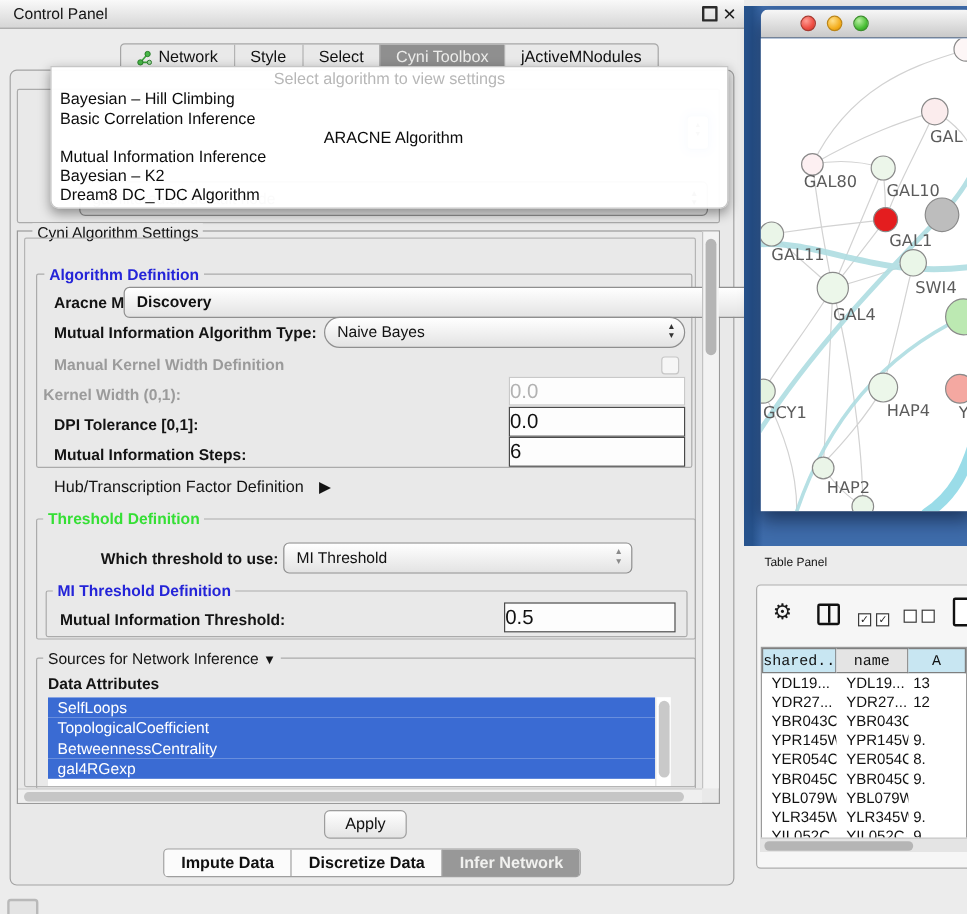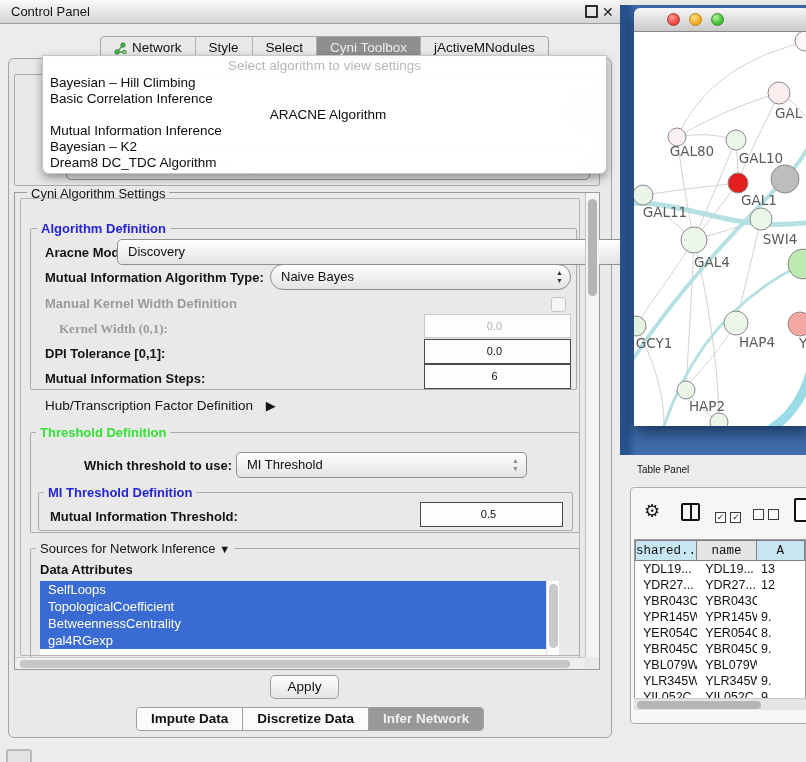--- a/index.html
+++ b/index.html
@@ -19,22 +19,22 @@
   .mainpanel{background:#e9e9e9;border:1px solid #a3a3a3;border-radius:6px;}
   .groupbox{border:1px solid #ababab;border-radius:2px;}
   .legend{position:absolute;font-size:13px;background:#e9e9e9;padding:0 4px;white-space:nowrap;}
   .legend.blue{color:#2424d8;font-weight:bold;}
   .legend.green{color:#35df35;font-weight:bold;}
   .lbl{font-size:13px;font-weight:bold;color:#141414;white-space:nowrap;}
   .lbl.dis{color:#9b9b9b;}
   .combo{border:1px solid #8f8f8f;border-radius:5px;background:linear-gradient(#ffffff,#e3e3e3);
          font-size:13px;line-height:24px;padding-left:10px;box-sizing:border-box;position:absolute;}
   .combo .arr{position:absolute;right:7px;top:4px;font-size:7px;line-height:8px;color:#333;text-align:center;}
-  .tfield{position:absolute;background:#fdfdfd;border:1px solid #4a4a4a;font-size:11px;line-height:23px;
-          text-align:center;padding-right:6px;box-sizing:border-box;}
+  .tfield{position:absolute;background:#fdfdfd;border:1px solid #4a4a4a;font-size:17px;line-height:23px;
+          text-align:left;padding-right:6px;box-sizing:border-box;}
   .tfield.dis{border-color:#c9c9c9;color:#b2b2b2;}
   .popup{background:rgba(255,255,255,0.97);border:1px solid #c6c6c6;border-radius:0 0 7px 7px;
          box-shadow:0 4px 10px rgba(0,0,0,0.38);}
   .dd-head{font-size:13.5px;color:#b7b7b7;text-align:center;line-height:19px;}
   .dd-item{font-size:13.5px;color:#0c0c0c;line-height:16px;padding-left:7px;white-space:nowrap;}
   .dd-item.sel{font-weight:normal;text-align:center;}
   .attr-item{font-size:13px;color:#ffffff;background:#3a6bd3;line-height:17px;padding-left:8px;white-space:nowrap;}
   .scroll-thumb{background:#b5b5b5;border-radius:6px;}
   .btn{background:linear-gradient(#ffffff,#e4e4e4);border:1px solid #9d9d9d;border-radius:5px;
        font-size:13.5px;text-align:center;}
@@ -112,35 +112,35 @@
   </div>
 
   <div class="abs" style="left:14px;top:192px;width:586px;height:478px;border:1px solid #9a9a9a;background:#e9e9e9;box-sizing:border-box;"></div>
   <span class="legend" style="left:27px;top:186px;color:#141414;">Cyni Algorithm Settings</span>
   <div class="abs groupbox" style="left:20px;top:198px;width:558px;height:456px;border-color:#b5b5b5;"></div>
 
   <div class="abs groupbox" style="left:30px;top:228px;width:545px;height:160px;"></div>
   <span class="legend blue" style="left:37px;top:221px;">Algorithm Definition</span>
 
   <span class="abs lbl" style="left:45px;top:245px;">Aracne Mode:</span>
-  <div class="combo" style="left:117px;top:239px;width:544px;height:26px;">
+  <div class="combo" style="left:103px;top:239px;width:544px;height:26px;font-weight:bold;">
     <span>Discovery</span>
     <span class="arr">▲<br>▼</span>
   </div>
 
   <span class="abs lbl" style="left:45px;top:270px;">Mutual Information Algorithm Type:</span>
   <div class="combo" style="left:270px;top:264px;width:301px;height:26px;border-radius:13px;">
     <span>Naive Bayes</span>
     <span class="arr">▲<br>▼</span>
   </div>
 
   <span class="abs lbl dis" style="left:45px;top:296px;">Manual Kernel Width Definition</span>
   <span class="abs" style="left:551px;top:297px;width:13px;height:13px;border:1px solid #c6c6c6;border-radius:3px;background:#f6f6f6;"></span>
 
-  <span class="abs lbl dis" style="left:59px;top:321px;font-family:Liberation Serif, serif;">Kernel Width (0,1):</span>
+  <span class="abs lbl dis" style="left:36px;top:321px;">Kernel Width (0,1):</span>
   <div class="tfield dis" style="left:424px;top:314px;width:147px;height:24px;"><span>0.0</span></div>
 
   <span class="abs lbl" style="left:45px;top:346px;">DPI Tolerance [0,1]:</span>
   <div class="tfield" style="left:424px;top:339px;width:147px;height:25px;"><span>0.0</span></div>
 
   <span class="abs lbl" style="left:45px;top:371px;">Mutual Information Steps:</span>
   <div class="tfield" style="left:424px;top:364px;width:147px;height:25px;"><span>6</span></div>
 
   <div class="abs" style="left:45px;top:398px;font-size:13.5px;color:#141414;">
     <span>Hub/Transcription Factor Definition</span>

